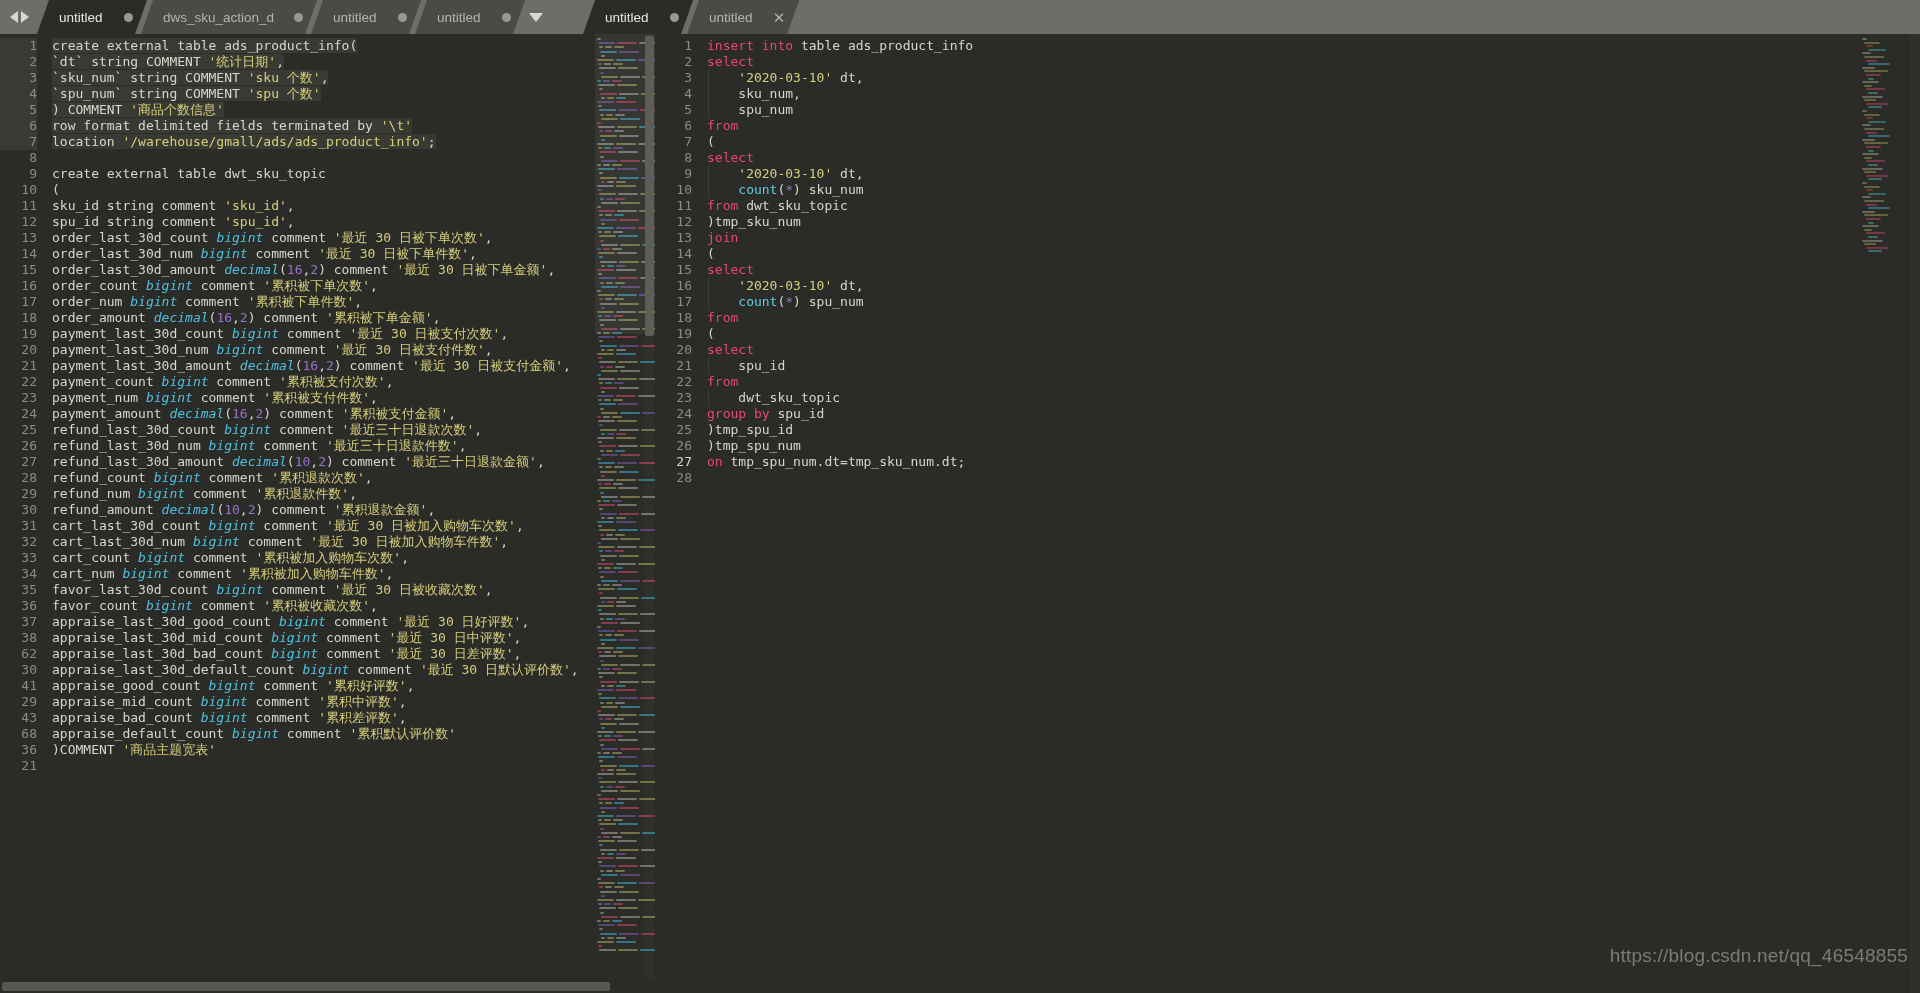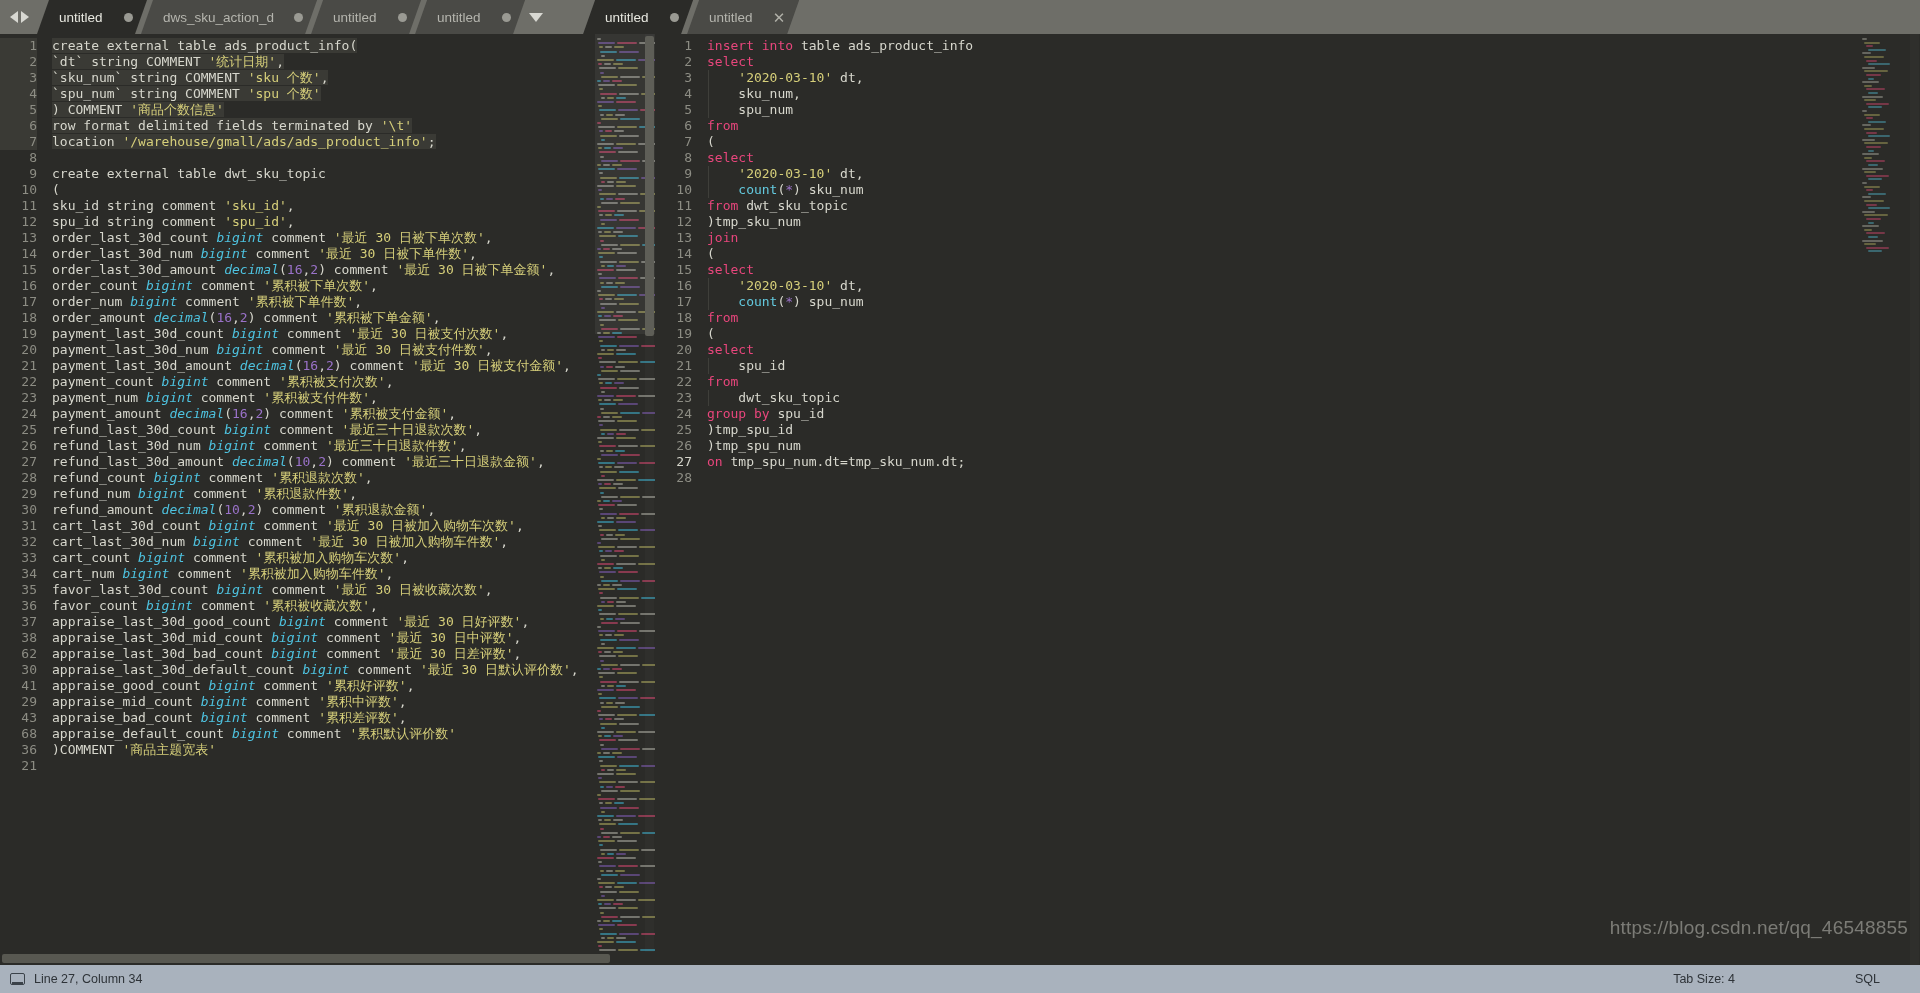--- a/index.html
+++ b/index.html
@@ -959,24 +959,14 @@
             <div class="mmline" style="left: 6px; top: 212.8px; width: 23px; background: rgb(168, 64, 92); opacity: 0.6;"></div>
             <div class="mmline" style="left: 8px; top: 216.4px; width: 14px; background: rgb(70, 144, 158); opacity: 0.6;"></div>
             <div class="mm-scrollbar" style="height: 100%;"></div>
           </div>
       </div>
     </div>
 
     <div class="watermark">https://blog.csdn.net/qq_46548855</div>
   </div>
 
-  <div class="statusbar">
-    <div class="sb-left">
-      <div class="monitor-icon"></div>
-      <span>Line 27, Column 34</span>
-    </div>
-    <div class="sb-right">
-      <span>Tab Size: 4</span>
-      <span>SQL</span>
-    </div>
-  </div>
 
 </div>
 
 </body></html>

